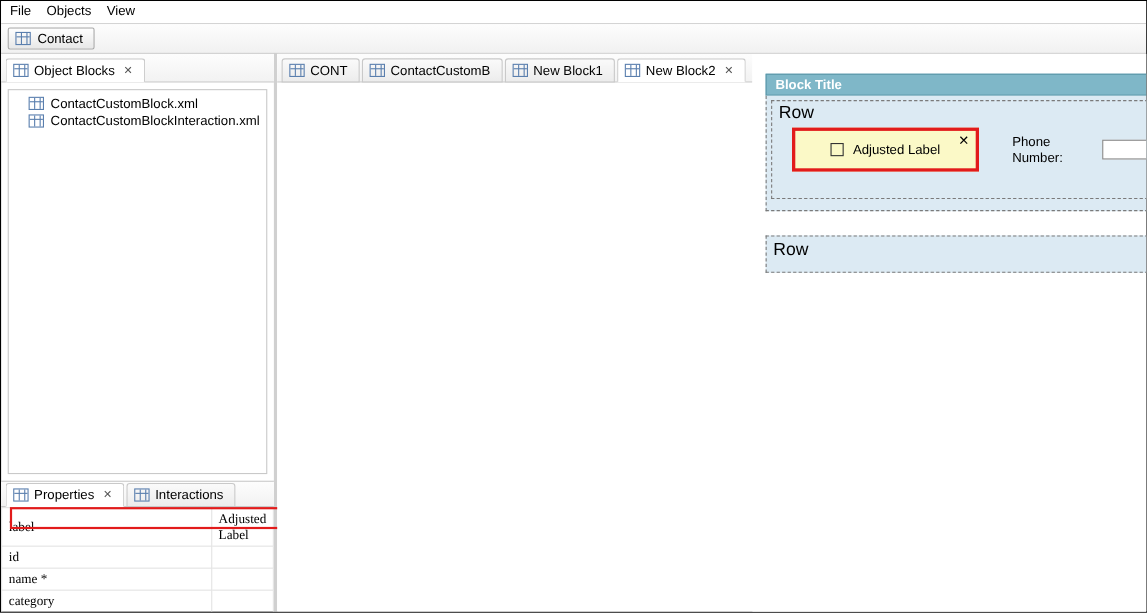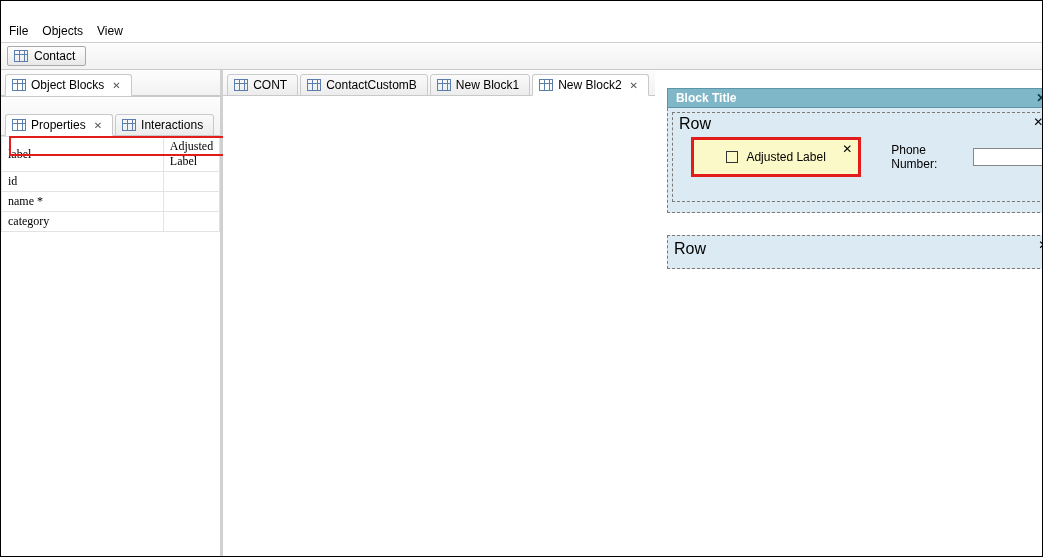--- a/index.html
+++ b/index.html
@@ -13,21 +13,20 @@
     height: 557px;
     overflow: hidden;
     border: 1px solid #000;
   }
   .menubar {
     display: flex;
     gap: 14px;
     padding: 2px 8px 4px 8px;
     border-bottom: 1px solid #d0d0d0;
     background: #fff;
-    margin-top: 21px;
   }
   .menubar span { cursor: default; }
   .toolbar {
     padding: 3px 6px;
     border-bottom: 1px solid #c9c9c9;
     background: linear-gradient(#fdfdfd,#f1f1f1);
     display: flex;
   }
   .btn-contact {
     display: inline-flex;
@@ -109,21 +108,21 @@
   .tree-item {
     display:flex; align-items:center; gap:6px;
     padding: 1px 4px 1px 16px;
   }
   .left-bottom-tabs {
     display:flex;
     padding: 2px 4px 0 4px;
     background: linear-gradient(#fdfdfd,#f2f2f2);
     border-top:1px solid #c9c9c9;
     border-bottom:1px solid #c9c9c9;
-    height:40px;
+    height:24px;
     align-items:flex-end;
   }
   .props-table {
     border-collapse: collapse;
     width: 100%;
   }
   .props-table td {
     border: 1px solid #e3e3e3;
     padding: 2px 6px;
     font-size: 12px;
@@ -247,20 +246,30 @@
   </div>
 </div>
 
 <div class="main">
   <div class="left">
     <div class="pane-tabs">
       <div class="pane-tab">
         <span class="grid-icon pane-head-icon"></span>
         <span>Object Blocks</span>
         <span class="close-x">✕</span>
+      </div>
+    </div>
+    <div class="tree-area">
+      <div class="tree-item">
+        <span class="grid-icon pane-head-icon"></span>
+        <span>ContactCustomBlock.xml</span>
+      </div>
+      <div class="tree-item">
+        <span class="grid-icon pane-head-icon"></span>
+        <span>ContactCustomBlockInteraction.xml</span>
       </div>
     </div>
 
     <div class="left-bottom-tabs">
       <div class="pane-tab">
         <span class="grid-icon pane-head-icon"></span>
         <span>Properties</span>
         <span class="close-x">✕</span>
       </div>
       <div class="pane-tab inactive">

